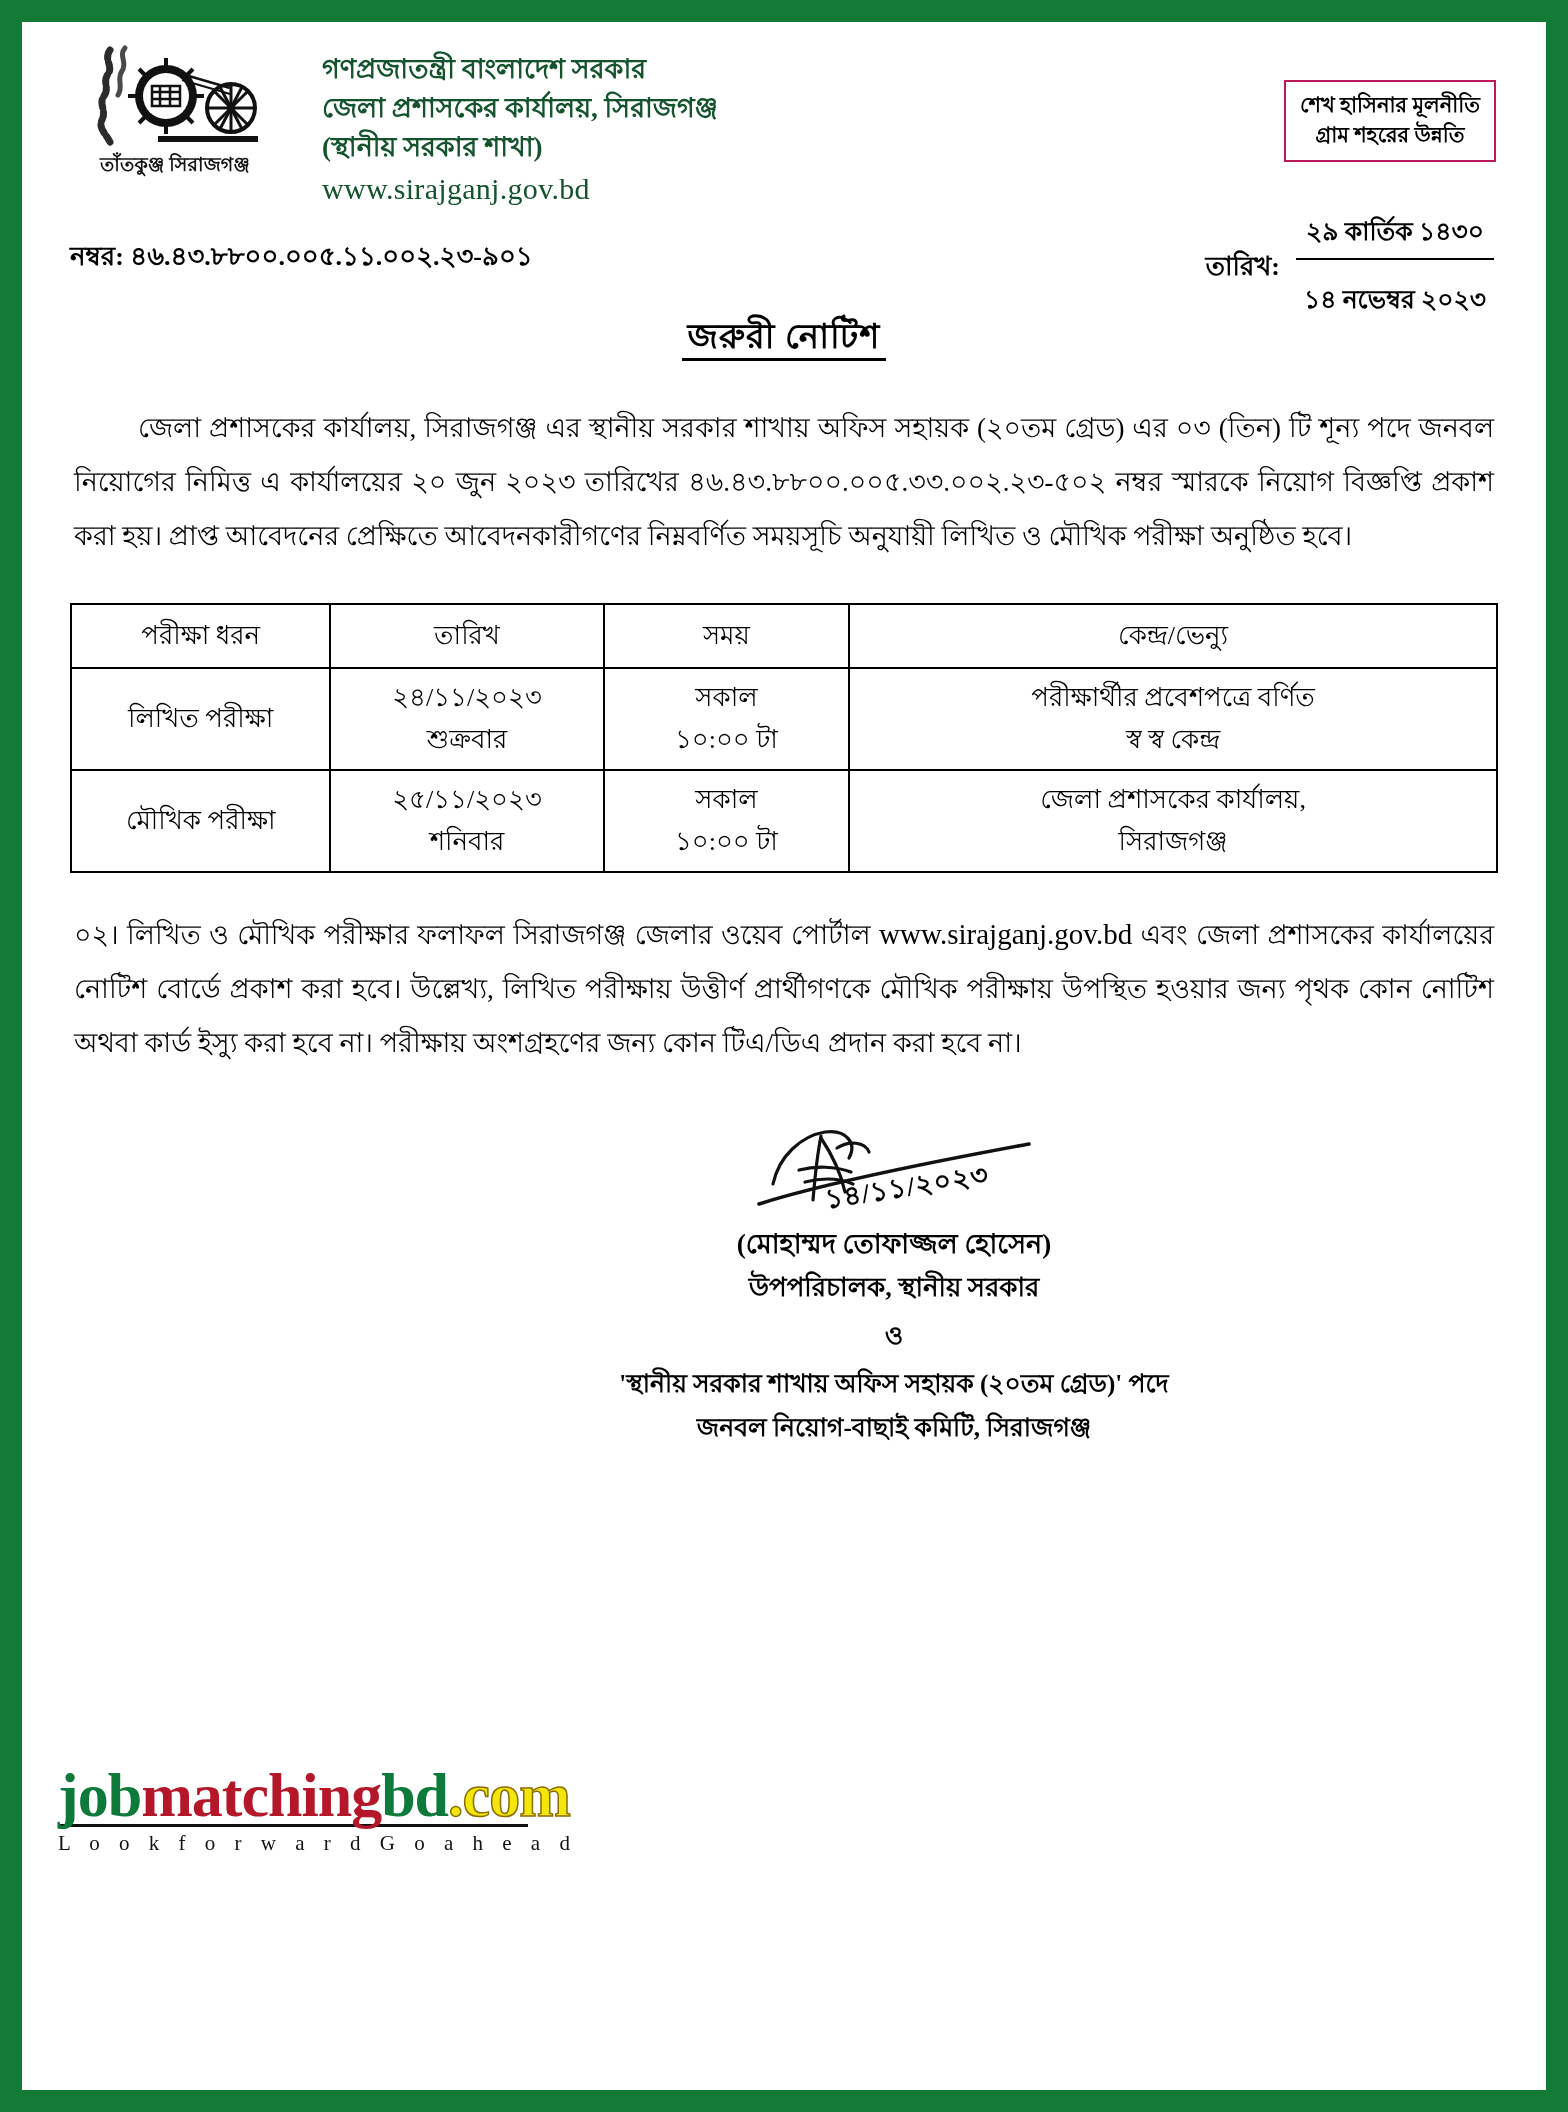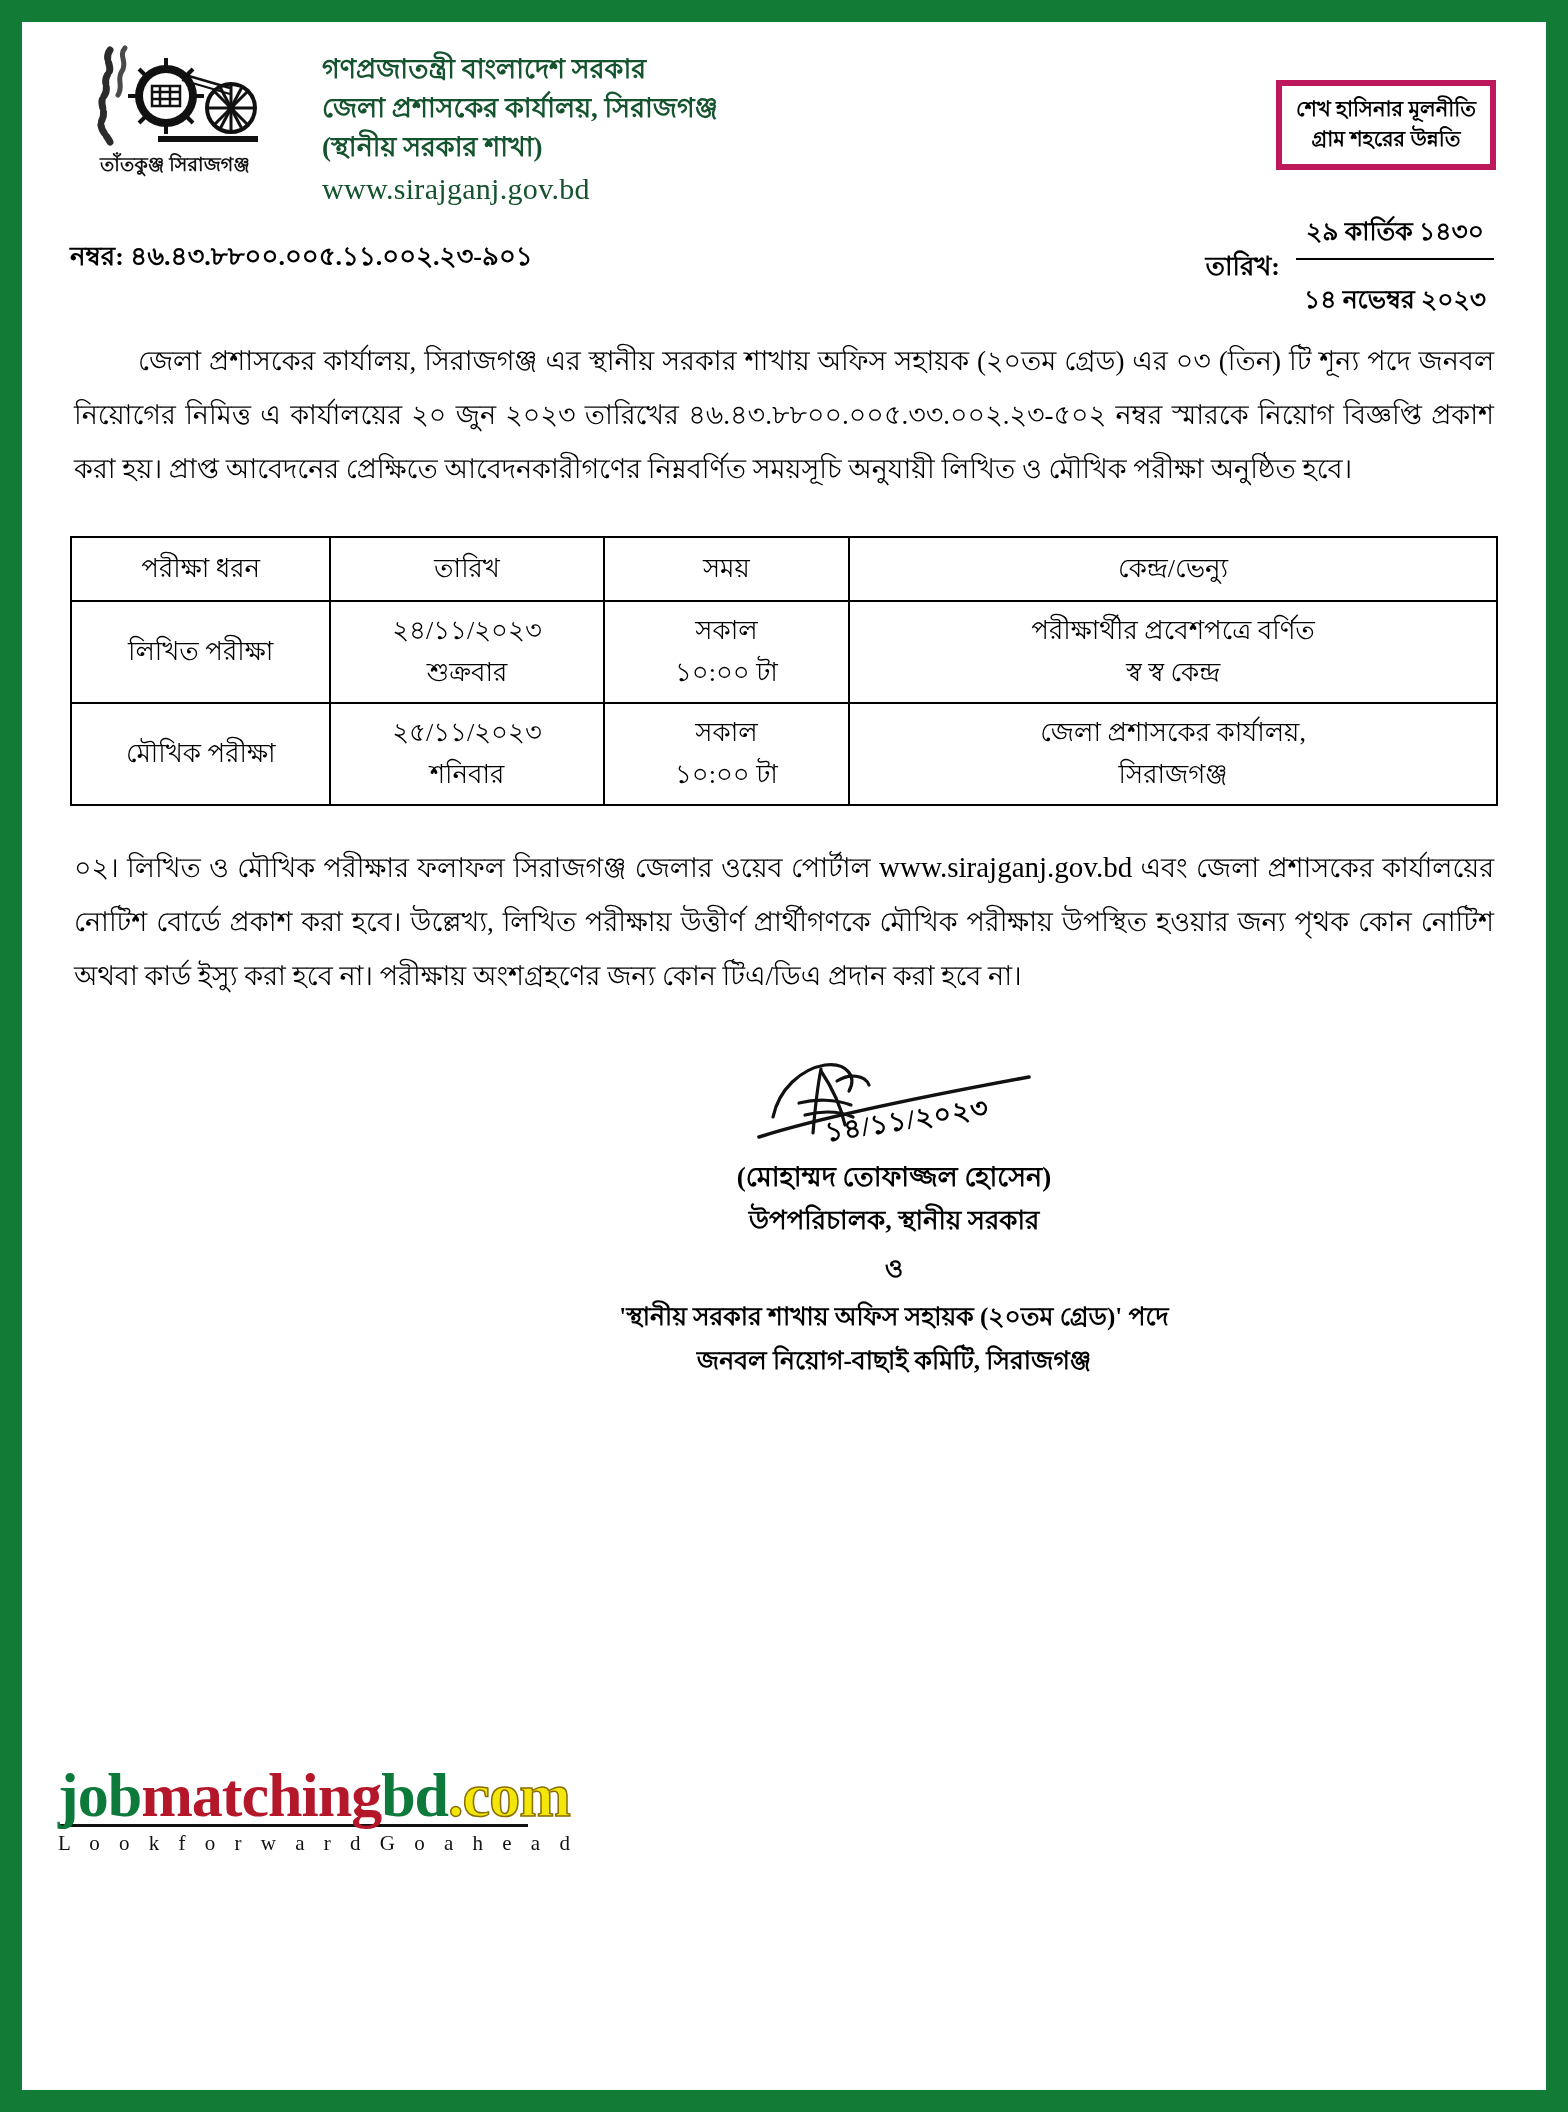--- a/index.html
+++ b/index.html
@@ -74,21 +74,21 @@
   .office-web {
     font-size: 30px;
     line-height: 44px;
     font-family: "Liberation Serif", serif;
     letter-spacing: .3px;
   }
   .slogan-box {
     position: absolute;
     right: 50px;
     top: 58px;
-    border: 6px solid #be185d;
+    border: 2px solid #be185d;
     padding: 8px 14px 10px 14px;
     text-align: center;
     line-height: 30px;
     font-size: 21px;
     font-weight: 600;
   }
 
   
   .memo-row {
     position: relative;
@@ -346,20 +346,23 @@
       <div class="memo-no">নম্বর: ৪৬.৪৩.৮৮০০.০০৫.১১.০০২.২৩-৯০১</div>
       <div class="date-wrap">
         <div class="date-label">তারিখ:</div>
         <div class="date-stack">
           <div class="date-top">২৯ কার্তিক ১৪৩০</div>
           <div class="date-bottom">১৪ নভেম্বর ২০২৩</div>
         </div>
       </div>
     </div>
 
+    <div class="notice-title">
+      <span>জরুরী নোটিশ</span>
+    </div>
 
     <div class="body-text">
       <span class="indent"></span><span>জেলা প্রশাসকের কার্যালয়, সিরাজগঞ্জ এর স্থানীয় সরকার শাখায় অফিস সহায়ক (২০তম গ্রেড) এর ০৩ (তিন) টি শূন্য পদে জনবল নিয়োগের নিমিত্ত এ কার্যালয়ের ২০ জুন ২০২৩ তারিখের ৪৬.৪৩.৮৮০০.০০৫.৩৩.০০২.২৩-৫০২ নম্বর স্মারকে নিয়োগ বিজ্ঞপ্তি প্রকাশ করা হয়। প্রাপ্ত আবেদনের প্রেক্ষিতে আবেদনকারীগণের নিম্নবর্ণিত সময়সূচি অনুযায়ী লিখিত ও মৌখিক পরীক্ষা অনুষ্ঠিত হবে।</span>
     </div>
 
     <div class="table-wrap">
       <table class="schedule">
         <thead>
           <tr>
             <th class="col-type">পরীক্ষা ধরন</th>

